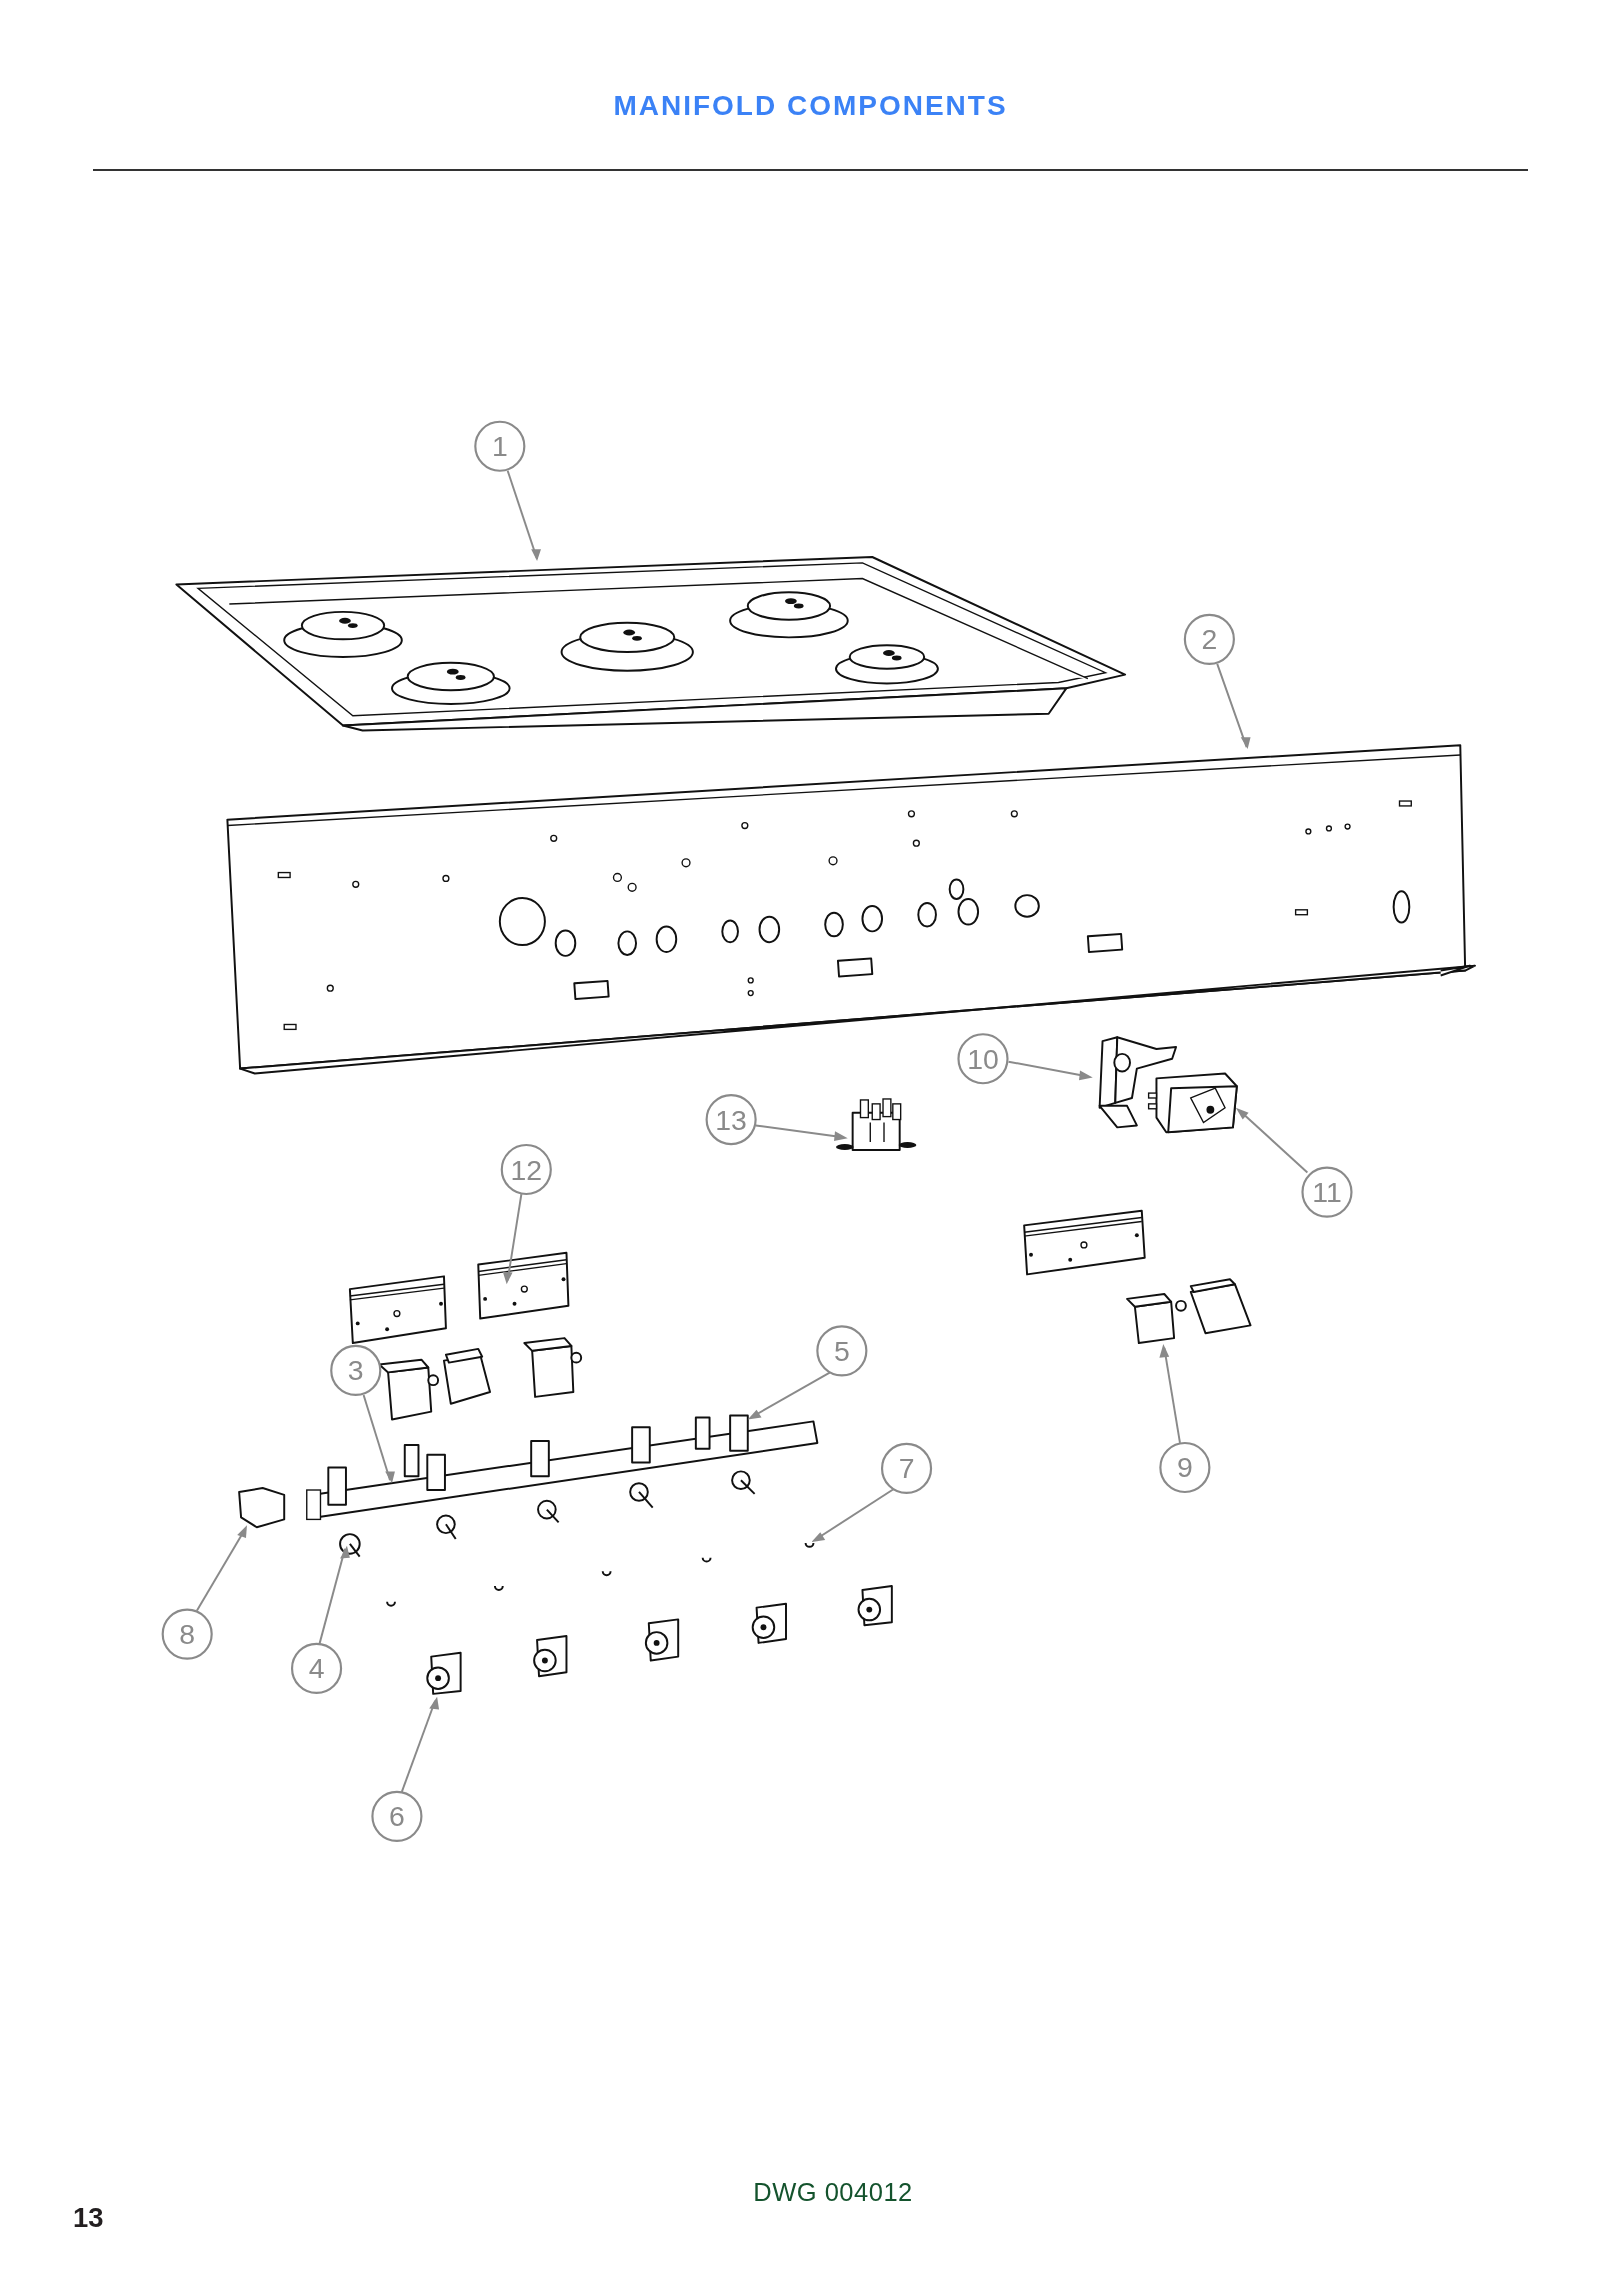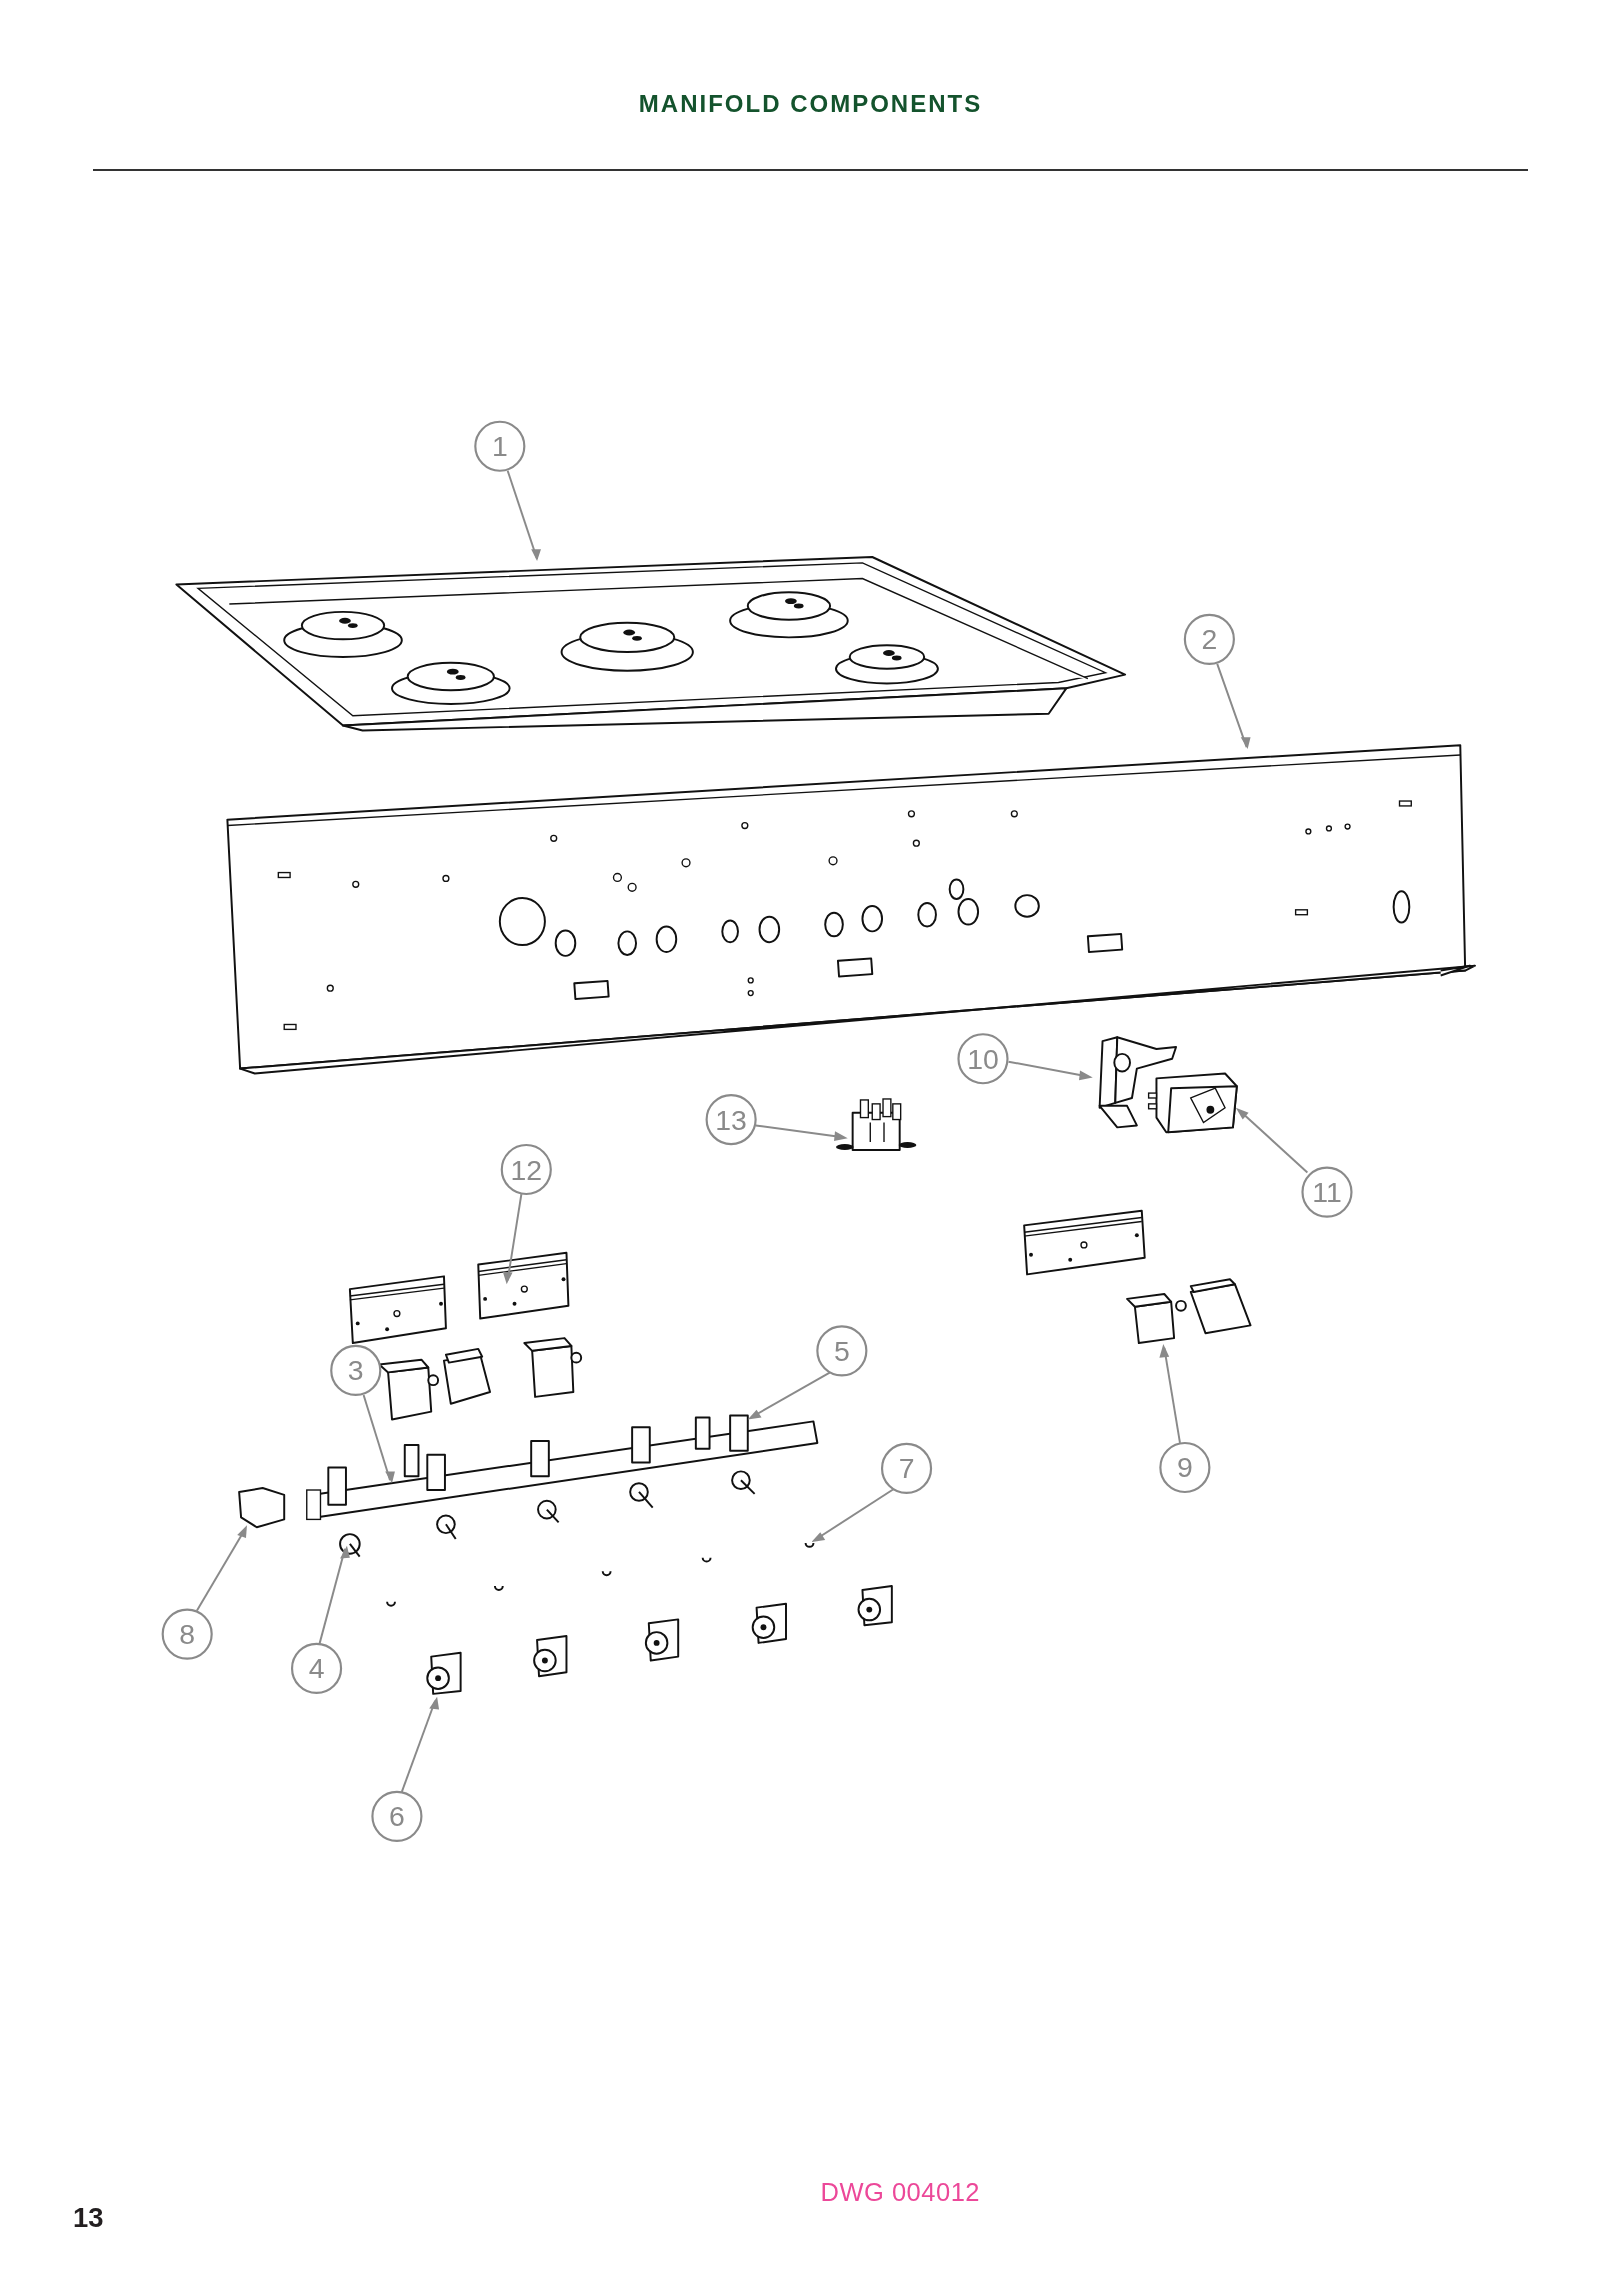--- a/index.html
+++ b/index.html
@@ -1,31 +1,31 @@
 <!DOCTYPE html>
 <html><head>
 <meta charset="utf-8">
 <style>
   html, body { margin: 0; padding: 0; background: #ffffff; }
   body { width: 1621px; height: 2293px; position: relative; overflow: hidden;
          font-family: "Liberation Sans", "DejaVu Sans", sans-serif; color: #231f20; }
   .page-title { position: absolute; top: 90px; left: 0; width: 1621px; text-align: center;
-                font-size: 24px; font-weight: 700; letter-spacing: 2px; color: #14532d; }
+                font-size: 28px; font-weight: 700; letter-spacing: 2px; color: #3b82f6; }
   .title-rule { position: absolute; top: 169px; left: 93px; width: 1435px; height: 2px; background: #333; }
   .drawing { position: absolute; left: 0; top: 0; width: 1621px; height: 2293px; }
   .callout-circle { fill: #fff; stroke: #8a8a8a; stroke-width: 2.2; }
   .callout-text { fill: #8a8a8a; font-family: "Liberation Sans", "DejaVu Sans", sans-serif;
                   font-size: 29px; text-anchor: middle; dominant-baseline: central; }
   .leader { stroke: #8a8a8a; stroke-width: 2; fill: none; }
   .part { stroke: #111; stroke-width: 2; fill: #fff; stroke-linejoin: round; }
   .part-thin { stroke: #111; stroke-width: 1.4; fill: #fff; }
   .part-fill { fill: #111; stroke: none; }
   .page-number { position: absolute; left: 73px; top: 2202px; font-size: 27.4px; font-weight: 700; color: #231f20; }
-  .dwg-number { position: absolute; left: 686px; top: 2178px; width: 294px; text-align: right;
-                font-size: 25.5px; color: #ec4899; letter-spacing: 0.5px; }
+  .dwg-number { position: absolute; left: 686px; top: 2178px; width: 294px; text-align: center;
+                font-size: 25.5px; color: #14532d; letter-spacing: 0.5px; }
 </style>
 </head>
 <body>
 
 <div class="page-title">MANIFOLD COMPONENTS</div>
 <div class="title-rule"></div>
 
 <svg class="drawing" viewBox="0 0 1654 2339" xmlns="http://www.w3.org/2000/svg">
 
   <g>

